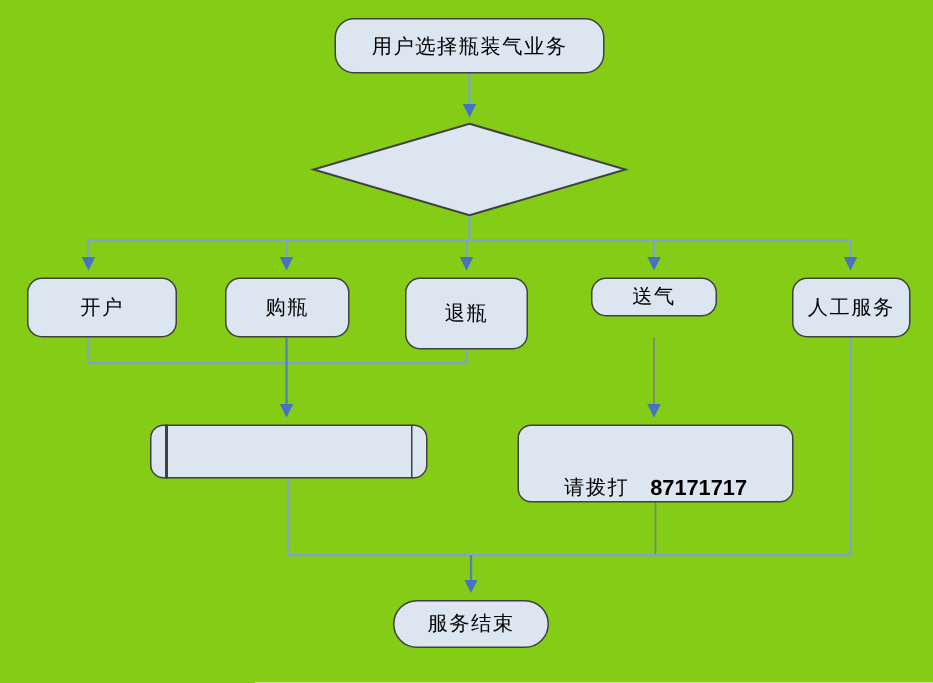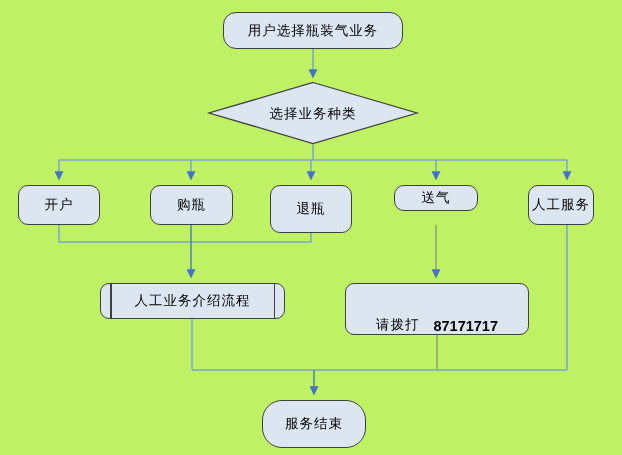--- a/index.html
+++ b/index.html
@@ -9,40 +9,40 @@
   .ln{fill:none;stroke:var(--line-blue);stroke-width:1.5px;}
   .ln-strong{stroke:var(--line-strong);}
   .ln-gray{stroke:var(--line-gray);stroke-width:1.1px;}
   #arrowhead path{fill:var(--arrow);stroke:none;}
   #decision-shape{fill:var(--node-fill);stroke:var(--node-border);stroke-width:1.3px;}
   .node{position:absolute;box-sizing:border-box;background:var(--node-fill);
         border:1.4px solid var(--node-border);border-radius:10px;
         display:flex;align-items:center;justify-content:center;
         font-size:13.5px;letter-spacing:1px;}
   .node.start{left:223px;top:12px;width:180px;height:37px;border-radius:13px;}
-  .node.b-open{left:18px;top:185px;width:82px;height:40px;}
+  .node.b-open{left:18px;top:185px;width:100px;height:40px;}
   .node.b-buy{left:150px;top:185px;width:83px;height:40px;}
   .node.b-return{left:270px;top:185px;width:82px;height:48px;}
   .node.b-gas{left:394px;top:185px;width:84px;height:26px;}
-  .node.b-manual{left:528px;top:185px;width:66px;height:40px;}
+  .node.b-manual{left:528px;top:185px;width:79px;height:40px;}
   .node.proc{left:100px;top:283px;width:185px;height:36px;border-radius:9px;}
   .node.call{left:345px;top:283px;width:184px;height:52px;border-radius:9px;align-items:flex-end;}
-  .node.end{left:262px;top:400px;width:104px;height:48px;border-radius:20px;}
+  .node.end{left:262px;top:400px;width:104px;height:32px;border-radius:20px;}
   .dlabel{position:absolute;left:209px;top:83px;width:208px;height:61px;
           display:flex;align-items:center;justify-content:center;
           font-size:13.5px;letter-spacing:1px;}
   .sidebar{position:absolute;top:-1px;bottom:-1px;width:1.5px;background:var(--node-border);}
   .sidebar.l{left:9px;} .sidebar.r{right:9px;}
   .phone{font-family:"Liberation Sans","DejaVu Sans",sans-serif;font-weight:bold;
          font-size:14.5px;letter-spacing:0;margin-left:2px;padding-left:12px;}
 </style>
 </head>
 <body>
 
-<div id="stage" style="background: #bef264;">
+<div id="stage" style="background: #84cc16;">
 
   <svg id="wires" viewBox="0 0 622 455" xmlns="http://www.w3.org/2000/svg">
     <defs>
       <marker id="arrowhead" viewBox="0 0 10 10" refX="8.5" refY="5" markerWidth="9" markerHeight="9" markerUnits="userSpaceOnUse" orient="auto-start-reverse">
         <path d="M0,0 L10,5 L0,10 z"></path>
       </marker>
     </defs>
 
     <polygon id="decision-shape" points="313,82.5 417,113 313,143.5 209,113"></polygon>
 
@@ -67,41 +67,39 @@
     <path class="ln" d="M192,319 V370"></path>
     <path class="ln ln-gray" d="M437,319 V370"></path>
     <path class="ln" d="M192,370 H567"></path>
     <path class="ln ln-strong" d="M314,370 V394" marker-end="url(#arrowhead)"></path>
   </svg>
 
   <div class="node start">
     <span>用户选择瓶装气业务</span>
   </div>
 
-  <div class="dlabel">选择业务种类</div>
 
   <div class="node b-open">
     <span>开户</span>
   </div>
   <div class="node b-buy">
     <span>购瓶</span>
   </div>
   <div class="node b-return">
     <span>退瓶</span>
   </div>
   <div class="node b-gas">
     <span>送气</span>
   </div>
   <div class="node b-manual">
     <span>人工服务</span>
   </div>
 
   <div class="node proc">
     <div class="sidebar l"></div>
-    <span>人工业务介绍流程</span>
     <div class="sidebar r"></div>
   </div>
 
   <div class="node call">
     <span>请拨打</span>
     <span class="phone">87171717</span>
   </div>
 
   <div class="node end">
     <span>服务结束</span>

